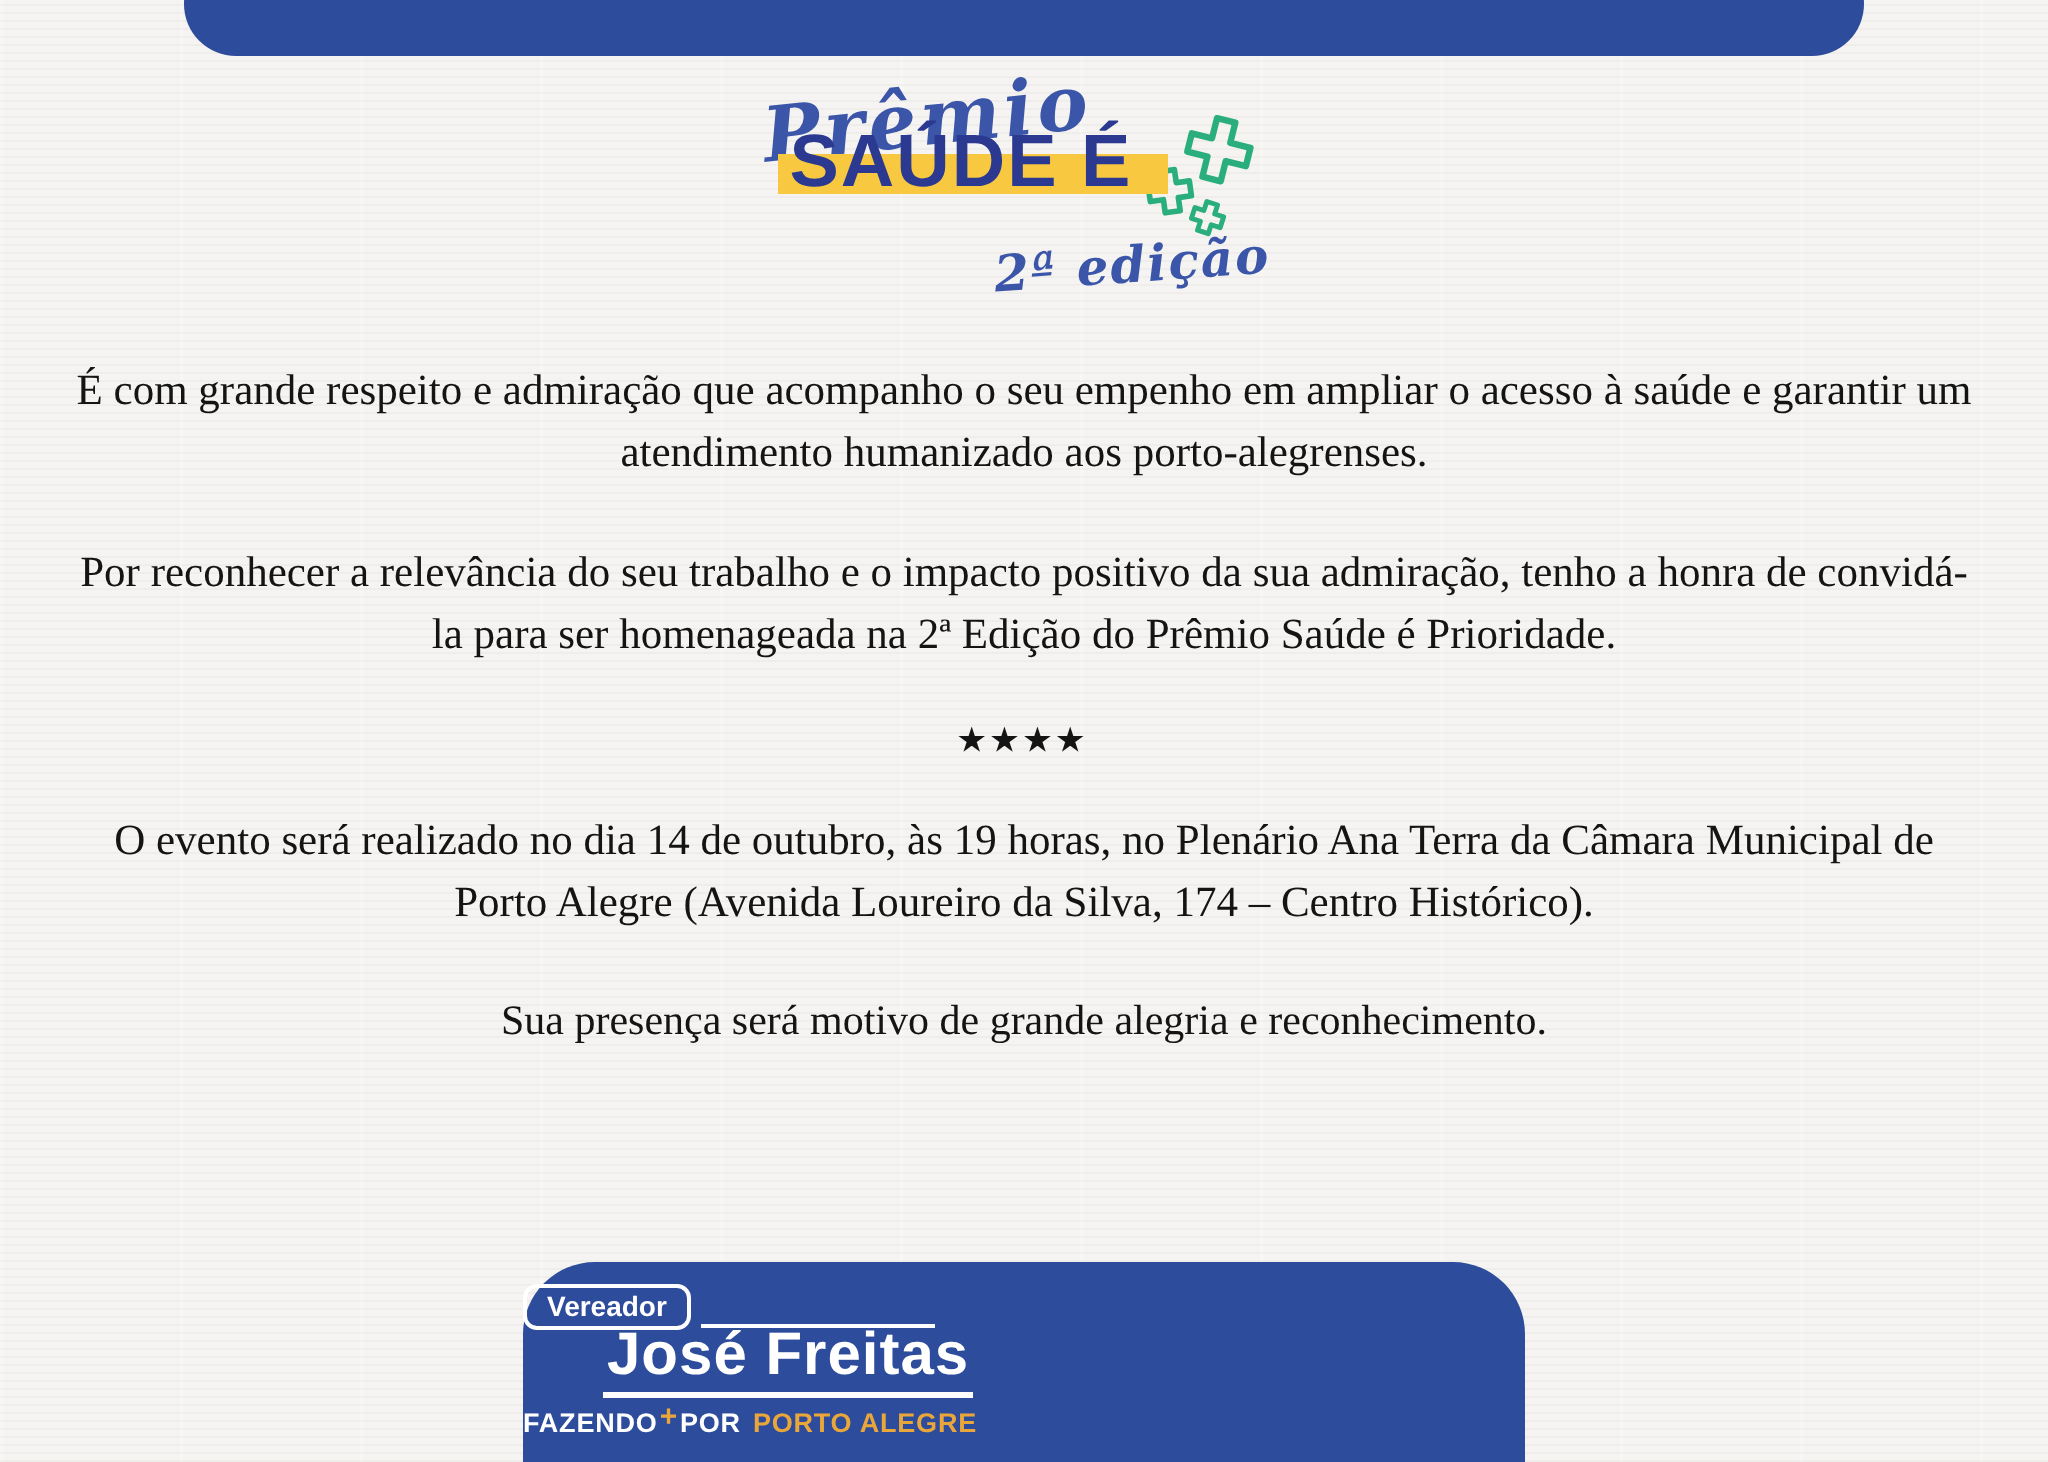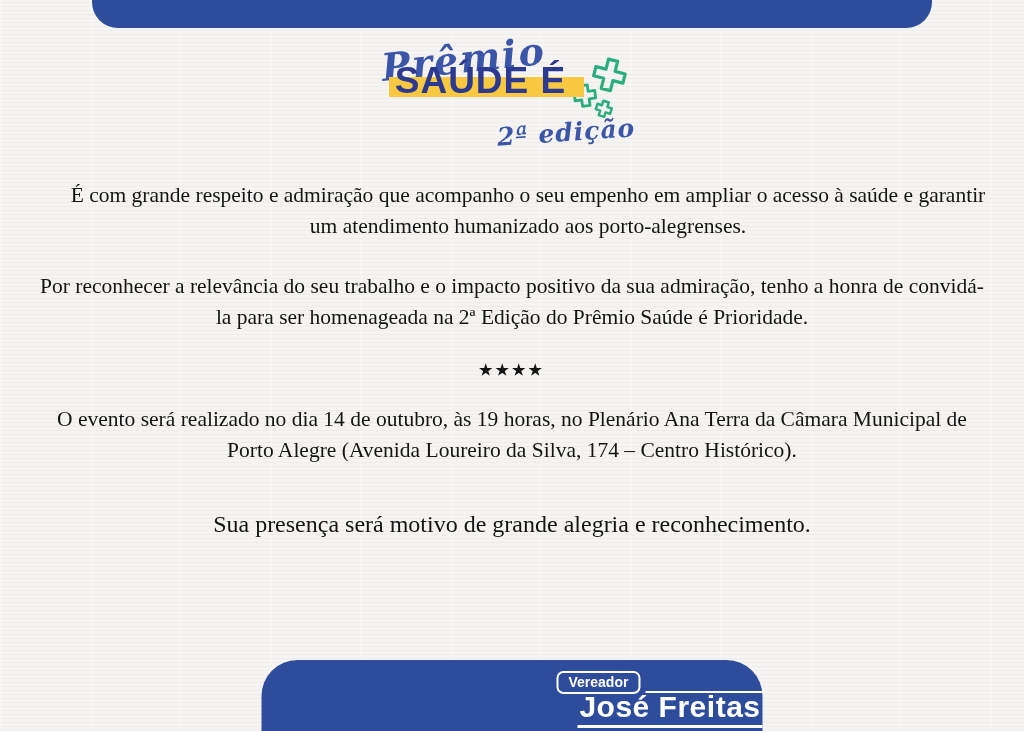--- a/index.html
+++ b/index.html
@@ -75,36 +75,36 @@
   }
   
   .letter{
     width:950px; margin:0 auto; text-align:center; color:var(--ink);
   }
   .salutation{
     margin-top:28px;
     font-weight:bold; font-size:27px; line-height:29px;
   }
   .para{font-size:21.5px; line-height:31px;}
-  .p1{margin-top:35px;margin-left:32px;}
+  .p1{margin-top:35px;}
   .p2{margin-top:29px;}
   .stars{
     margin-top:28px;
     font-size:15px; letter-spacing:3px; font-weight:bold;
   }
   .p3{margin-top:25px;}
-  .closing{margin-top:45px; font-size:24px;}
+  .closing{margin-top:31px; font-size:21px;}
   .bold{font-weight:normal;}
   
   .footer-card{
     position:absolute; bottom:0; left:50%; transform:translateX(-50%);
-    width:501px; height:71px;
+    width:501px; height:100px;
     background:var(--royal-blue);
     border-radius:36px 36px 0 0;
-    display:flex; flex-direction:column; align-items:flex-end;
+    display:flex; flex-direction:column; align-items:flex-start;
     padding-top:11px;
     font-family:"Liberation Sans", sans-serif;
   }
   .badge-row{
     width:206px; display:flex; align-items:flex-end;
   }
   .badge{
     border:2px solid #fff; border-radius:7px;
     color:#fff; font-weight:bold; font-size:14px;
     padding:1px 10px 2px; line-height:16px;

